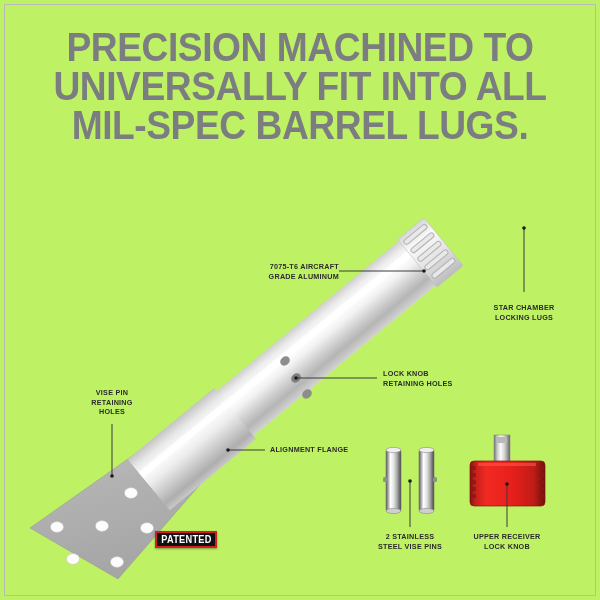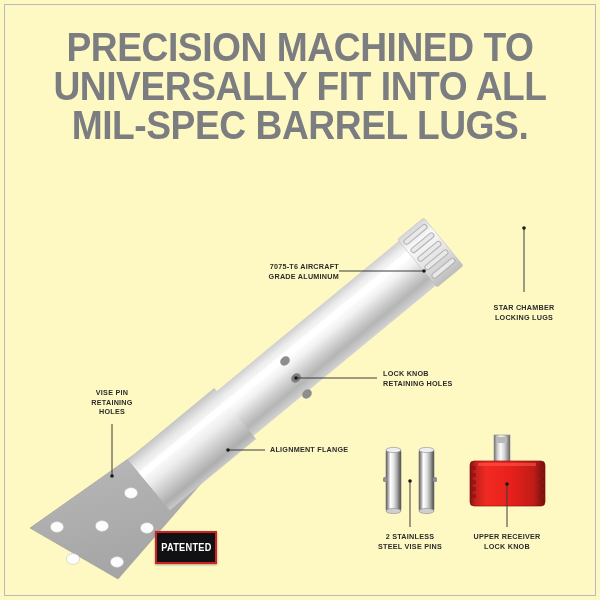--- a/index.html
+++ b/index.html
@@ -1,20 +1,20 @@
 <!DOCTYPE html>
 <html><head>
 <meta charset="utf-8">
 <style>
   html,body{margin:0;padding:0;background:#ffffff;}
   body{width:600px;height:600px;font-family:"Liberation Sans",sans-serif;}
 
   #canvas{
     position:relative;width:600px;height:600px;overflow:hidden;
-    background:#fef9c3;box-sizing:border-box;
+    background:#bef264;box-sizing:border-box;
   }
   
   #frame{
     position:absolute;left:4px;top:4px;right:4px;bottom:4px;
     border:1px solid #b9b9bb;box-sizing:border-box;pointer-events:none;
   }
 
   
   #headline{
     position:absolute;left:0;top:28px;width:600px;text-align:center;
@@ -33,21 +33,21 @@
   }
   .anno.right{text-align:right;transform-origin:right top;}
   .anno.center{text-align:center;transform-origin:center top;}
   .anno.left{text-align:left;transform-origin:left top;}
 
   
   #tool{position:absolute;left:0;top:0;width:600px;height:600px;}
 
   
   #patented{
-    position:absolute;left:155px;top:531px;width:62px;height:33px;
+    position:absolute;left:155px;top:531px;width:62px;height:17px;
     background:#111114;border:2px solid #cf2026;box-sizing:border-box;
     display:flex;align-items:center;justify-content:center;
     box-shadow:0 1px 2px rgba(0,0,0,.35);
   }
   #patented span{
     color:#ffffff;font-size:10px;font-weight:bold;letter-spacing:0.3px;
     font-family:"Liberation Sans Narrow","Liberation Sans",sans-serif;
     transform:scaleX(0.92);
   }
 </style>

